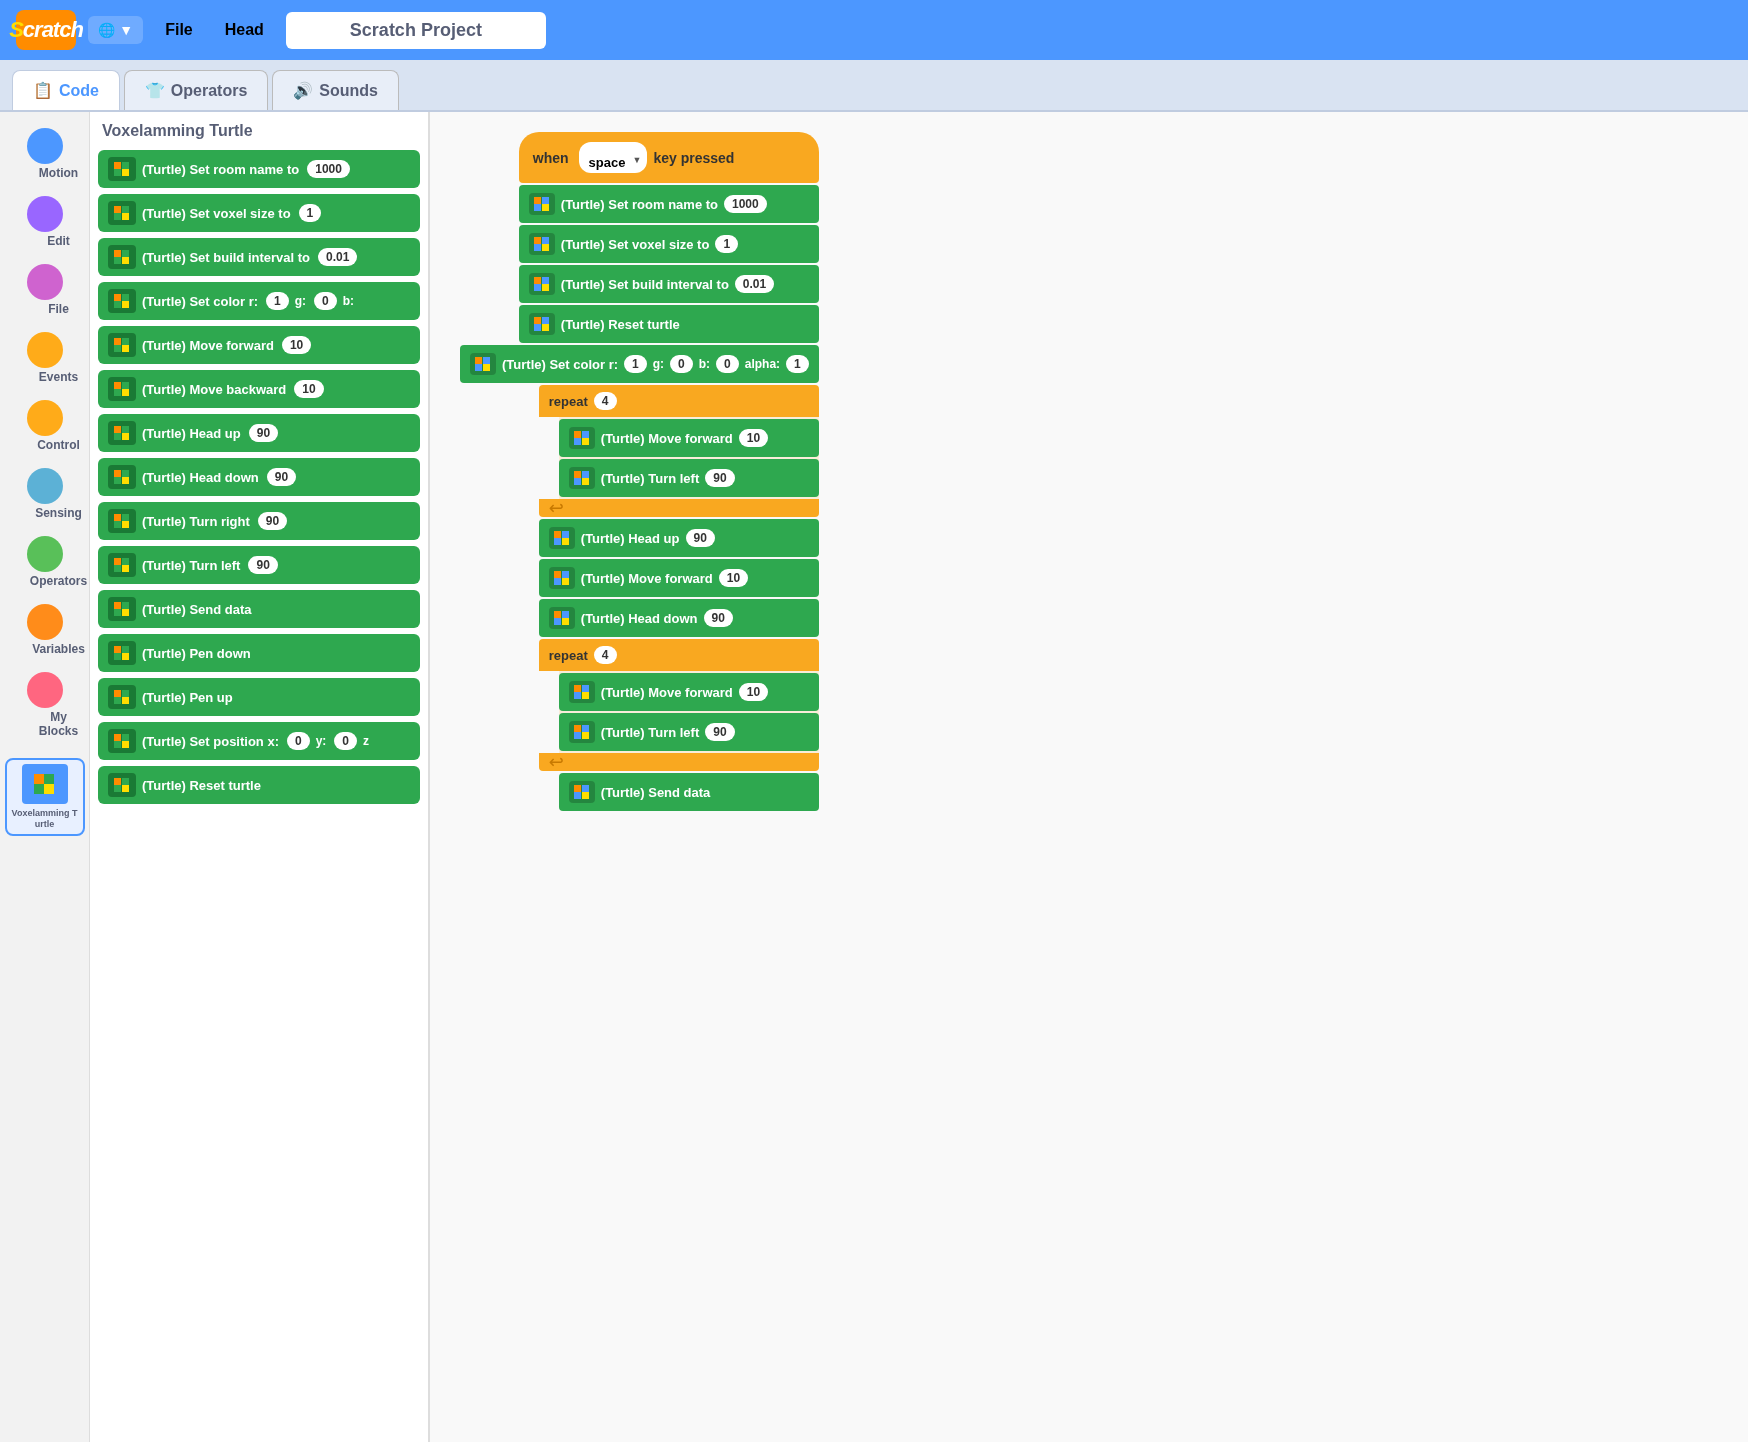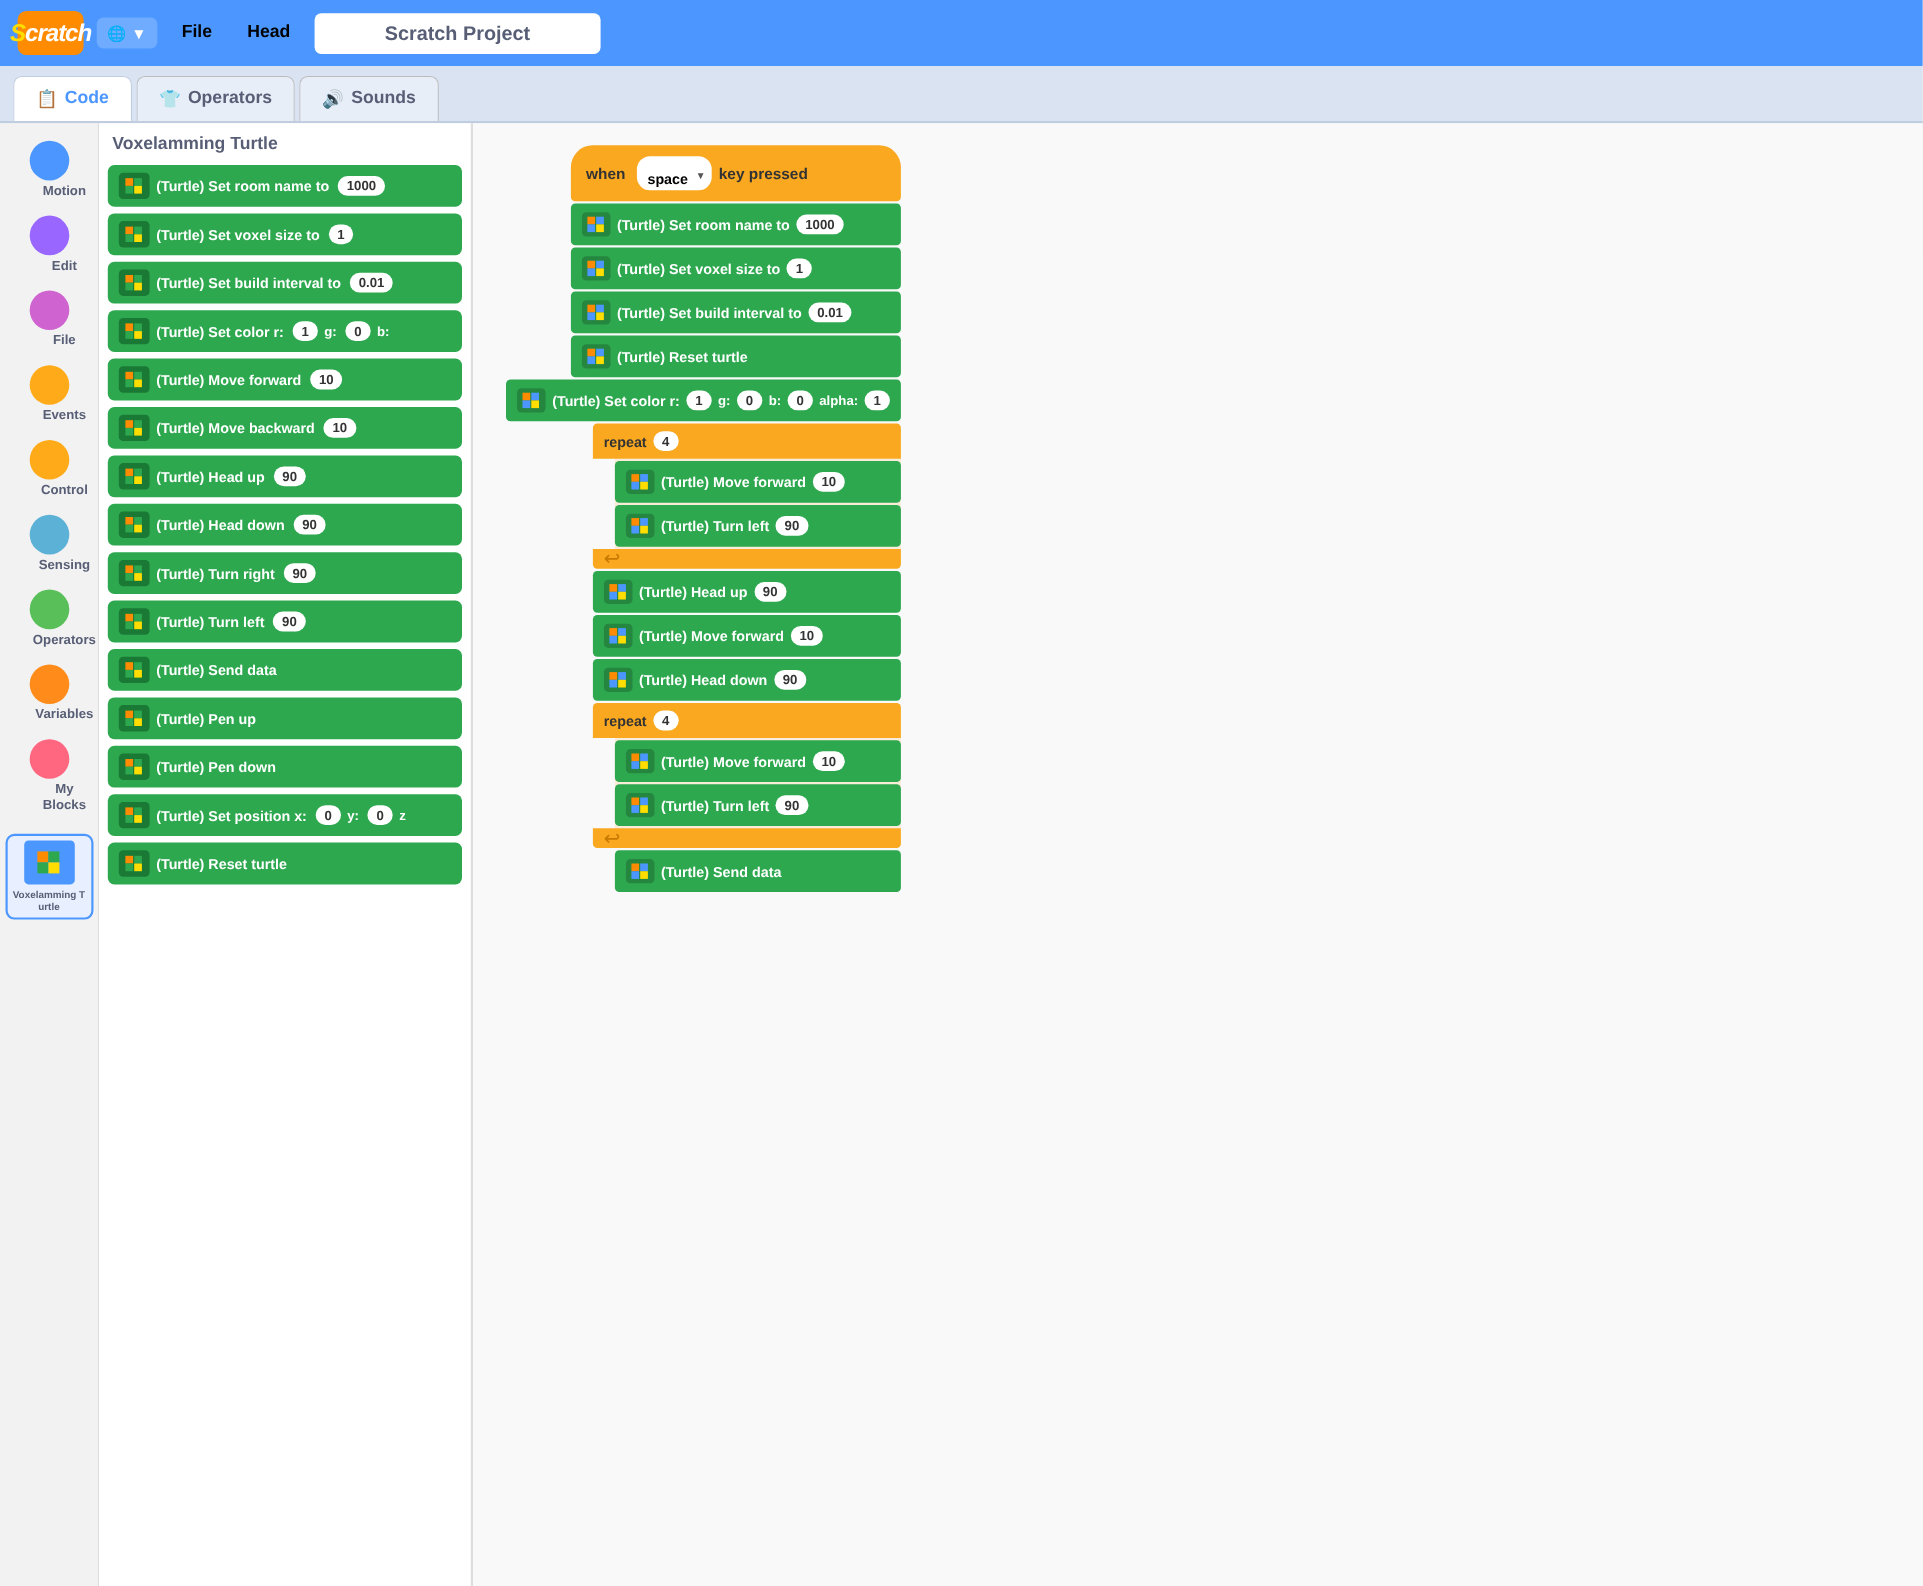--- a/index.html
+++ b/index.html
@@ -501,33 +501,33 @@
 
     <div class="block-item">
       <div class="block-icon">
         <svg width="18" height="16" viewBox="0 0 18 16">
             <rect x="1" y="1" width="7" height="7" fill="#ff8c00"></rect>
             <rect x="1" y="8" width="7" height="7" fill="#2ea84f"></rect>
             <rect x="9" y="1" width="7" height="7" fill="#2ea84f"></rect>
             <rect x="9" y="8" width="7" height="7" fill="#ffdd00"></rect>
           </svg>
       </div>
+      <span>(Turtle) Pen down</span>
+    </div>
+
+    <div class="block-item">
+      <div class="block-icon">
+        <svg width="18" height="16" viewBox="0 0 18 16">
+            <rect x="1" y="1" width="7" height="7" fill="#ff8c00"></rect>
+            <rect x="1" y="8" width="7" height="7" fill="#2ea84f"></rect>
+            <rect x="9" y="1" width="7" height="7" fill="#2ea84f"></rect>
+            <rect x="9" y="8" width="7" height="7" fill="#ffdd00"></rect>
+          </svg>
+      </div>
       <span>(Turtle) Pen up</span>
-    </div>
-
-    <div class="block-item">
-      <div class="block-icon">
-        <svg width="18" height="16" viewBox="0 0 18 16">
-            <rect x="1" y="1" width="7" height="7" fill="#ff8c00"></rect>
-            <rect x="1" y="8" width="7" height="7" fill="#2ea84f"></rect>
-            <rect x="9" y="1" width="7" height="7" fill="#2ea84f"></rect>
-            <rect x="9" y="8" width="7" height="7" fill="#ffdd00"></rect>
-          </svg>
-      </div>
-      <span>(Turtle) Pen down</span>
     </div>
 
     <div class="block-item">
       <div class="block-icon">
         <svg width="18" height="16" viewBox="0 0 18 16">
             <rect x="1" y="1" width="7" height="7" fill="#ff8c00"></rect>
             <rect x="1" y="8" width="7" height="7" fill="#2ea84f"></rect>
             <rect x="9" y="1" width="7" height="7" fill="#2ea84f"></rect>
             <rect x="9" y="8" width="7" height="7" fill="#ffdd00"></rect>
           </svg>

